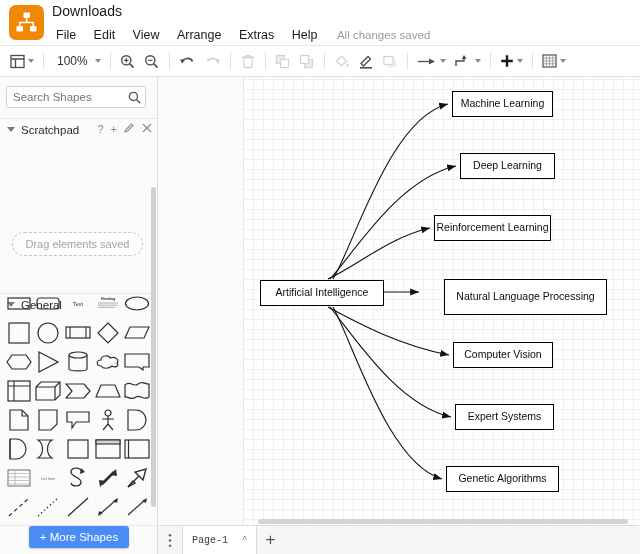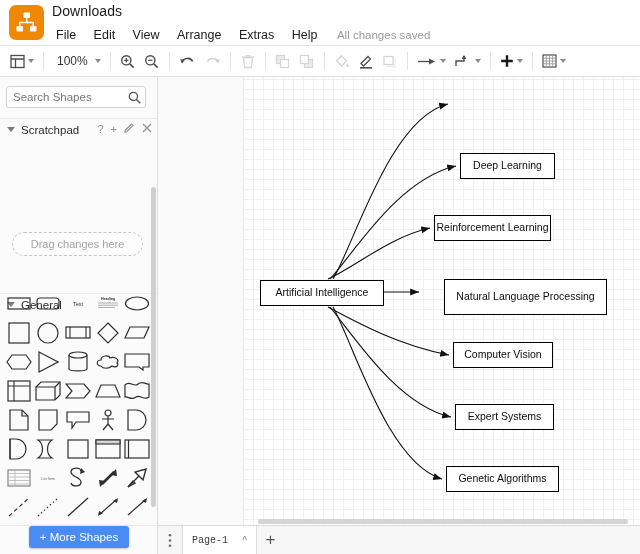--- a/index.html
+++ b/index.html
@@ -357,21 +357,21 @@
             <path d="M1.5 8 L7.5 2 L9 3.5 L3 9.5 L1 10 Z" fill="none" stroke="#8d8d8d" stroke-width="1.1"></path>
           </svg>
         </span>
         <span>
           <svg width="10" height="10" viewBox="0 0 10 10">
             <path d="M1 1 L9 9 M9 1 L1 9" stroke="#8d8d8d" stroke-width="1.2"></path>
           </svg>
         </span>
       </span>
     </div>
-    <div class="scratch-drop">Drag changes here</div>
+    <div class="scratch-drop">Drag elements saved</div>
 
     <div class="sec-header" style="top:178px;margin-top:38px;">
       <i class="tri"></i>
       <span>General</span>
     </div>
 
     <div class="shapes-grid">
 
       <div class="shape-row">
         <div class="shape-cell">
@@ -677,20 +677,21 @@
           <path d="M 170 202 C 200 188 232 160 272 151" marker-end="url(#arw)"></path>
           <path d="M 226 215 L 261 215" marker-end="url(#arw)"></path>
           <path d="M 170 230 C 200 246 240 268 291 278" marker-end="url(#arw)"></path>
           <path d="M 172 230 C 198 262 240 328 293 340" marker-end="url(#arw)"></path>
           <path d="M 175 230 C 196 268 230 386 284 402" marker-end="url(#arw)"></path>
         </g>
     </svg>
 
     <div id="nodes" style="position:absolute;left:0;top:0;width:482px;height:448px;">
         <div class="node" style="left: 102px; top: 203px; width: 124px; height: 26px;">Artificial Intelligence</div>
+        <div class="node" style="left: 294px; top: 14px; width: 101px; height: 26px;">Machine Learning</div>
         <div class="node" style="left: 302px; top: 76px; width: 95px; height: 26px;">Deep Learning</div>
         <div class="node" style="left: 276px; top: 138px; width: 117px; height: 26px;">Reinforcement Learning</div>
         <div class="node" style="left: 265px; top: 202px; width: 163px; height: 36px; margin-left: 21px;">Natural Language Processing</div>
         <div class="node" style="left: 295px; top: 265px; width: 100px; height: 26px;">Computer Vision</div>
         <div class="node" style="left: 297px; top: 327px; width: 99px; height: 26px;">Expert Systems</div>
         <div class="node" style="left: 288px; top: 389px; width: 113px; height: 26px;">Genetic Algorithms</div>
       </div>
   </div>
 
   <div class="footer">

